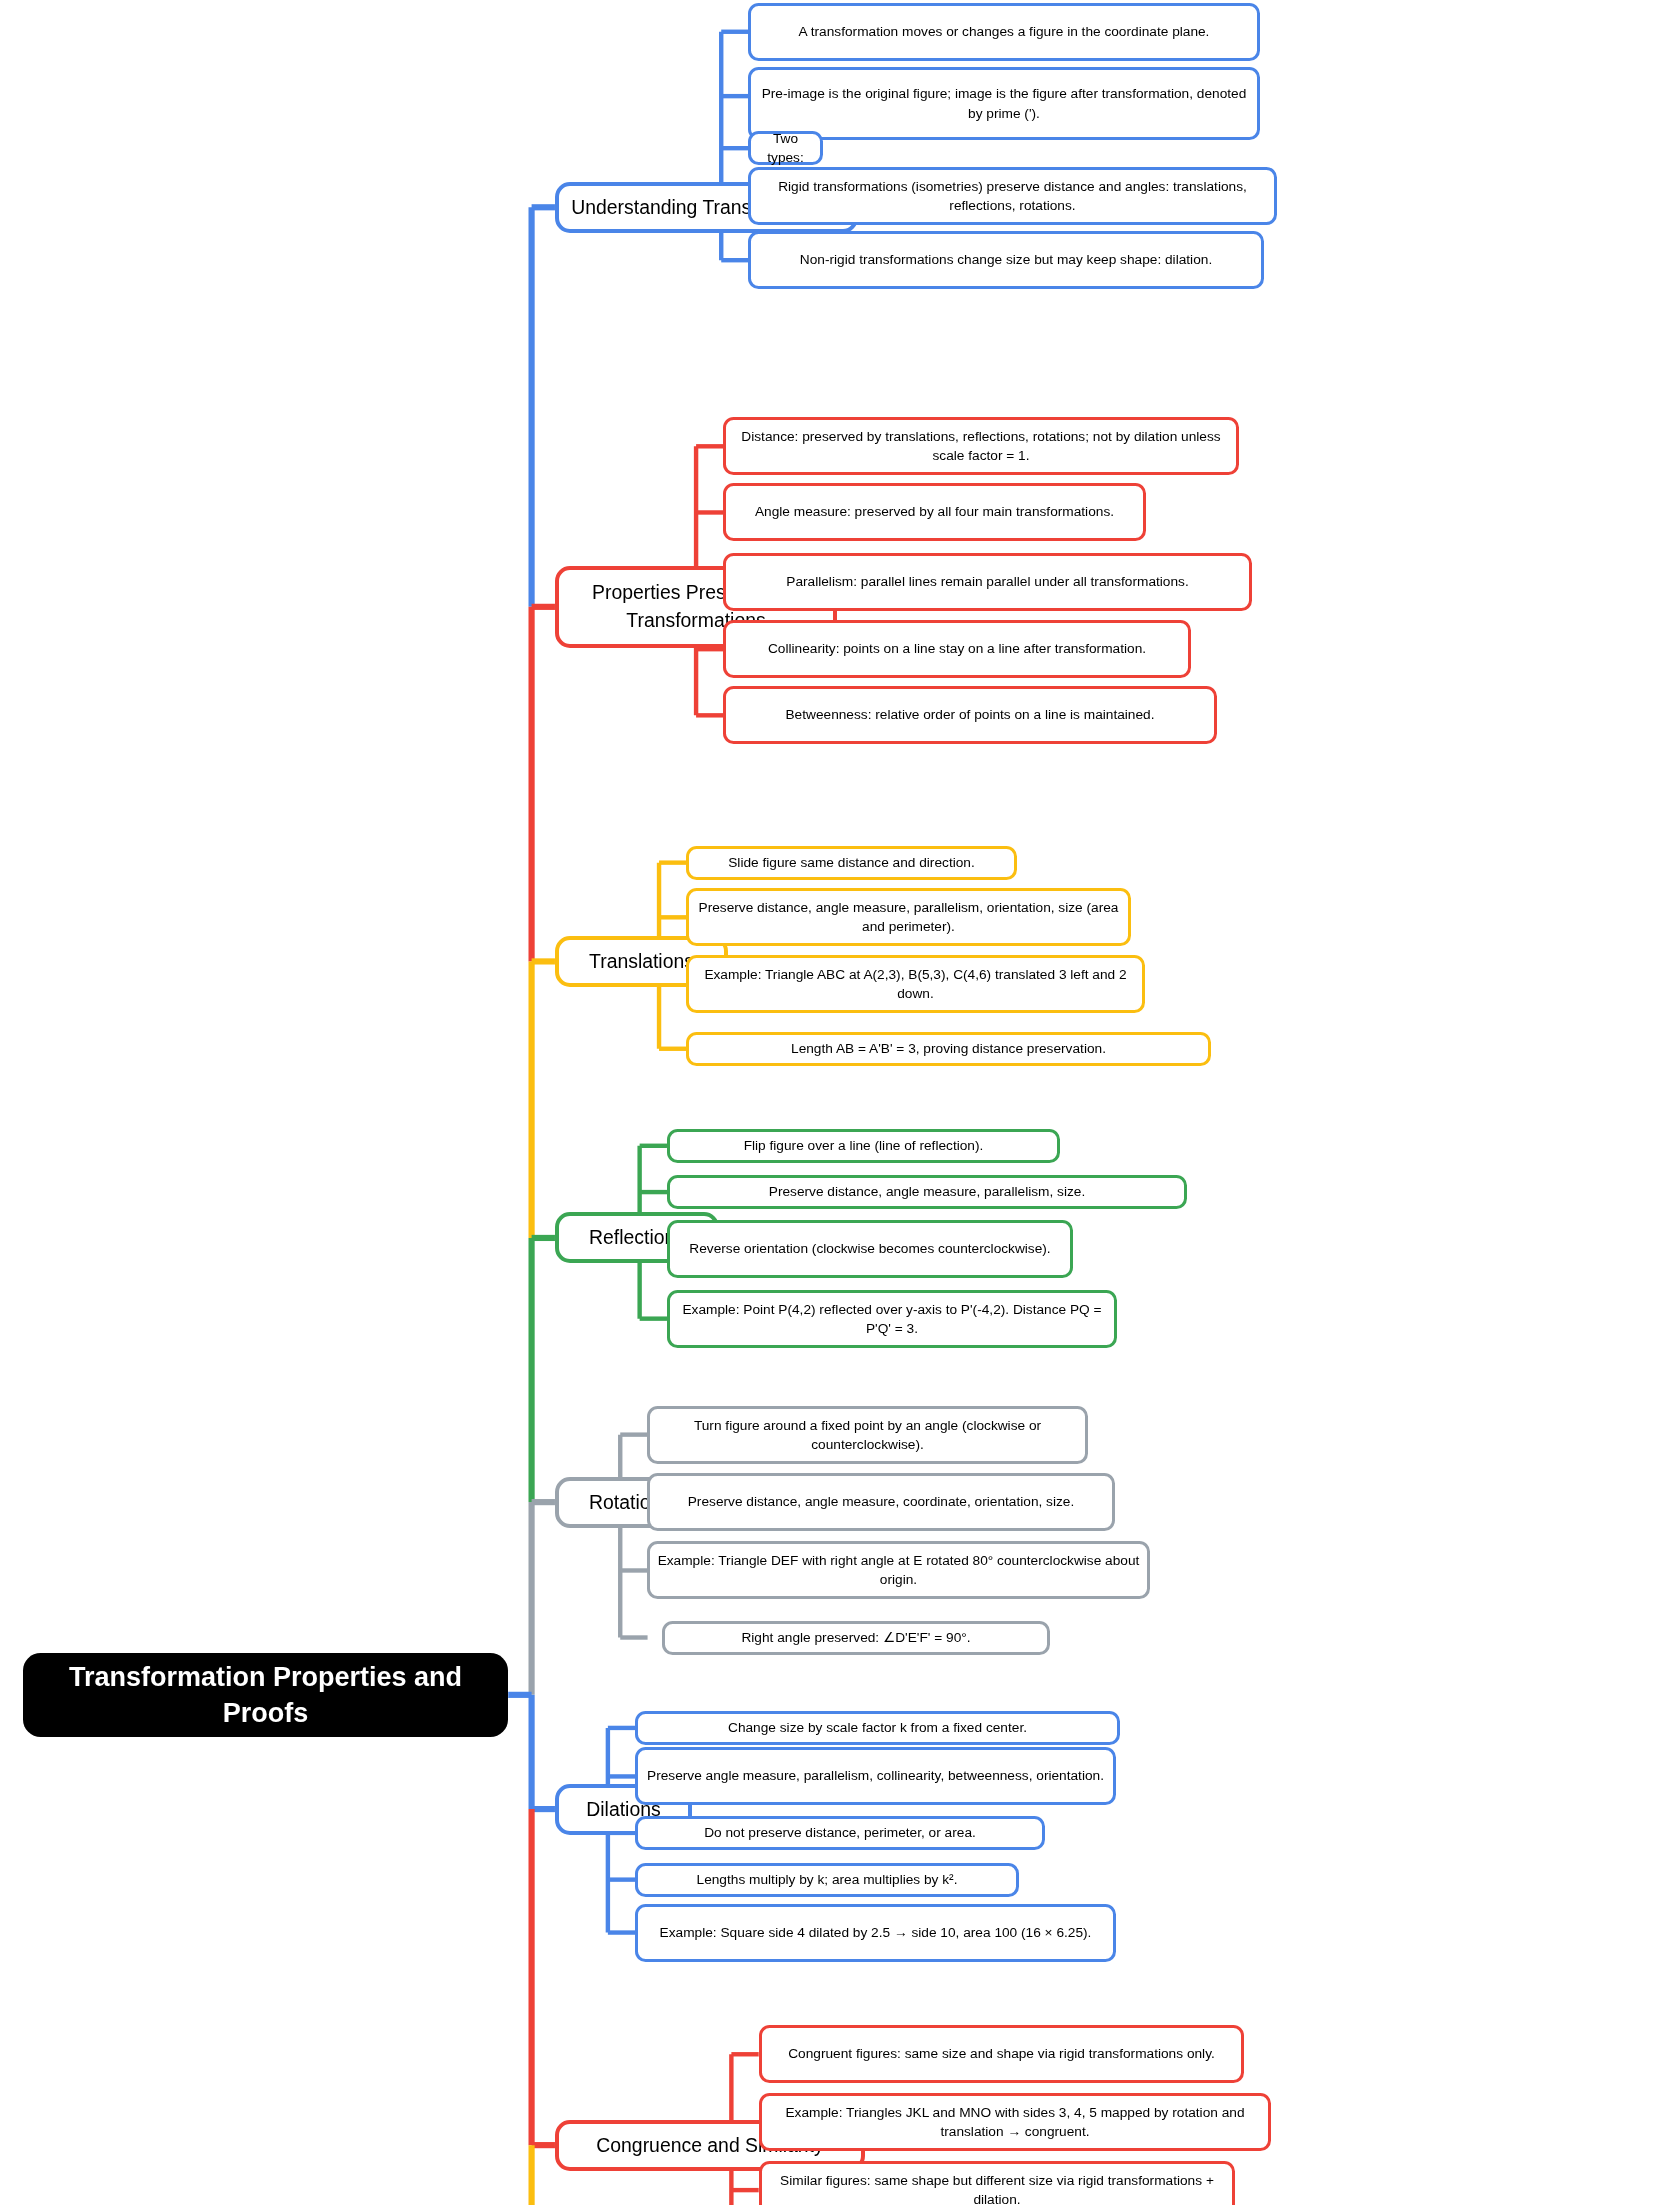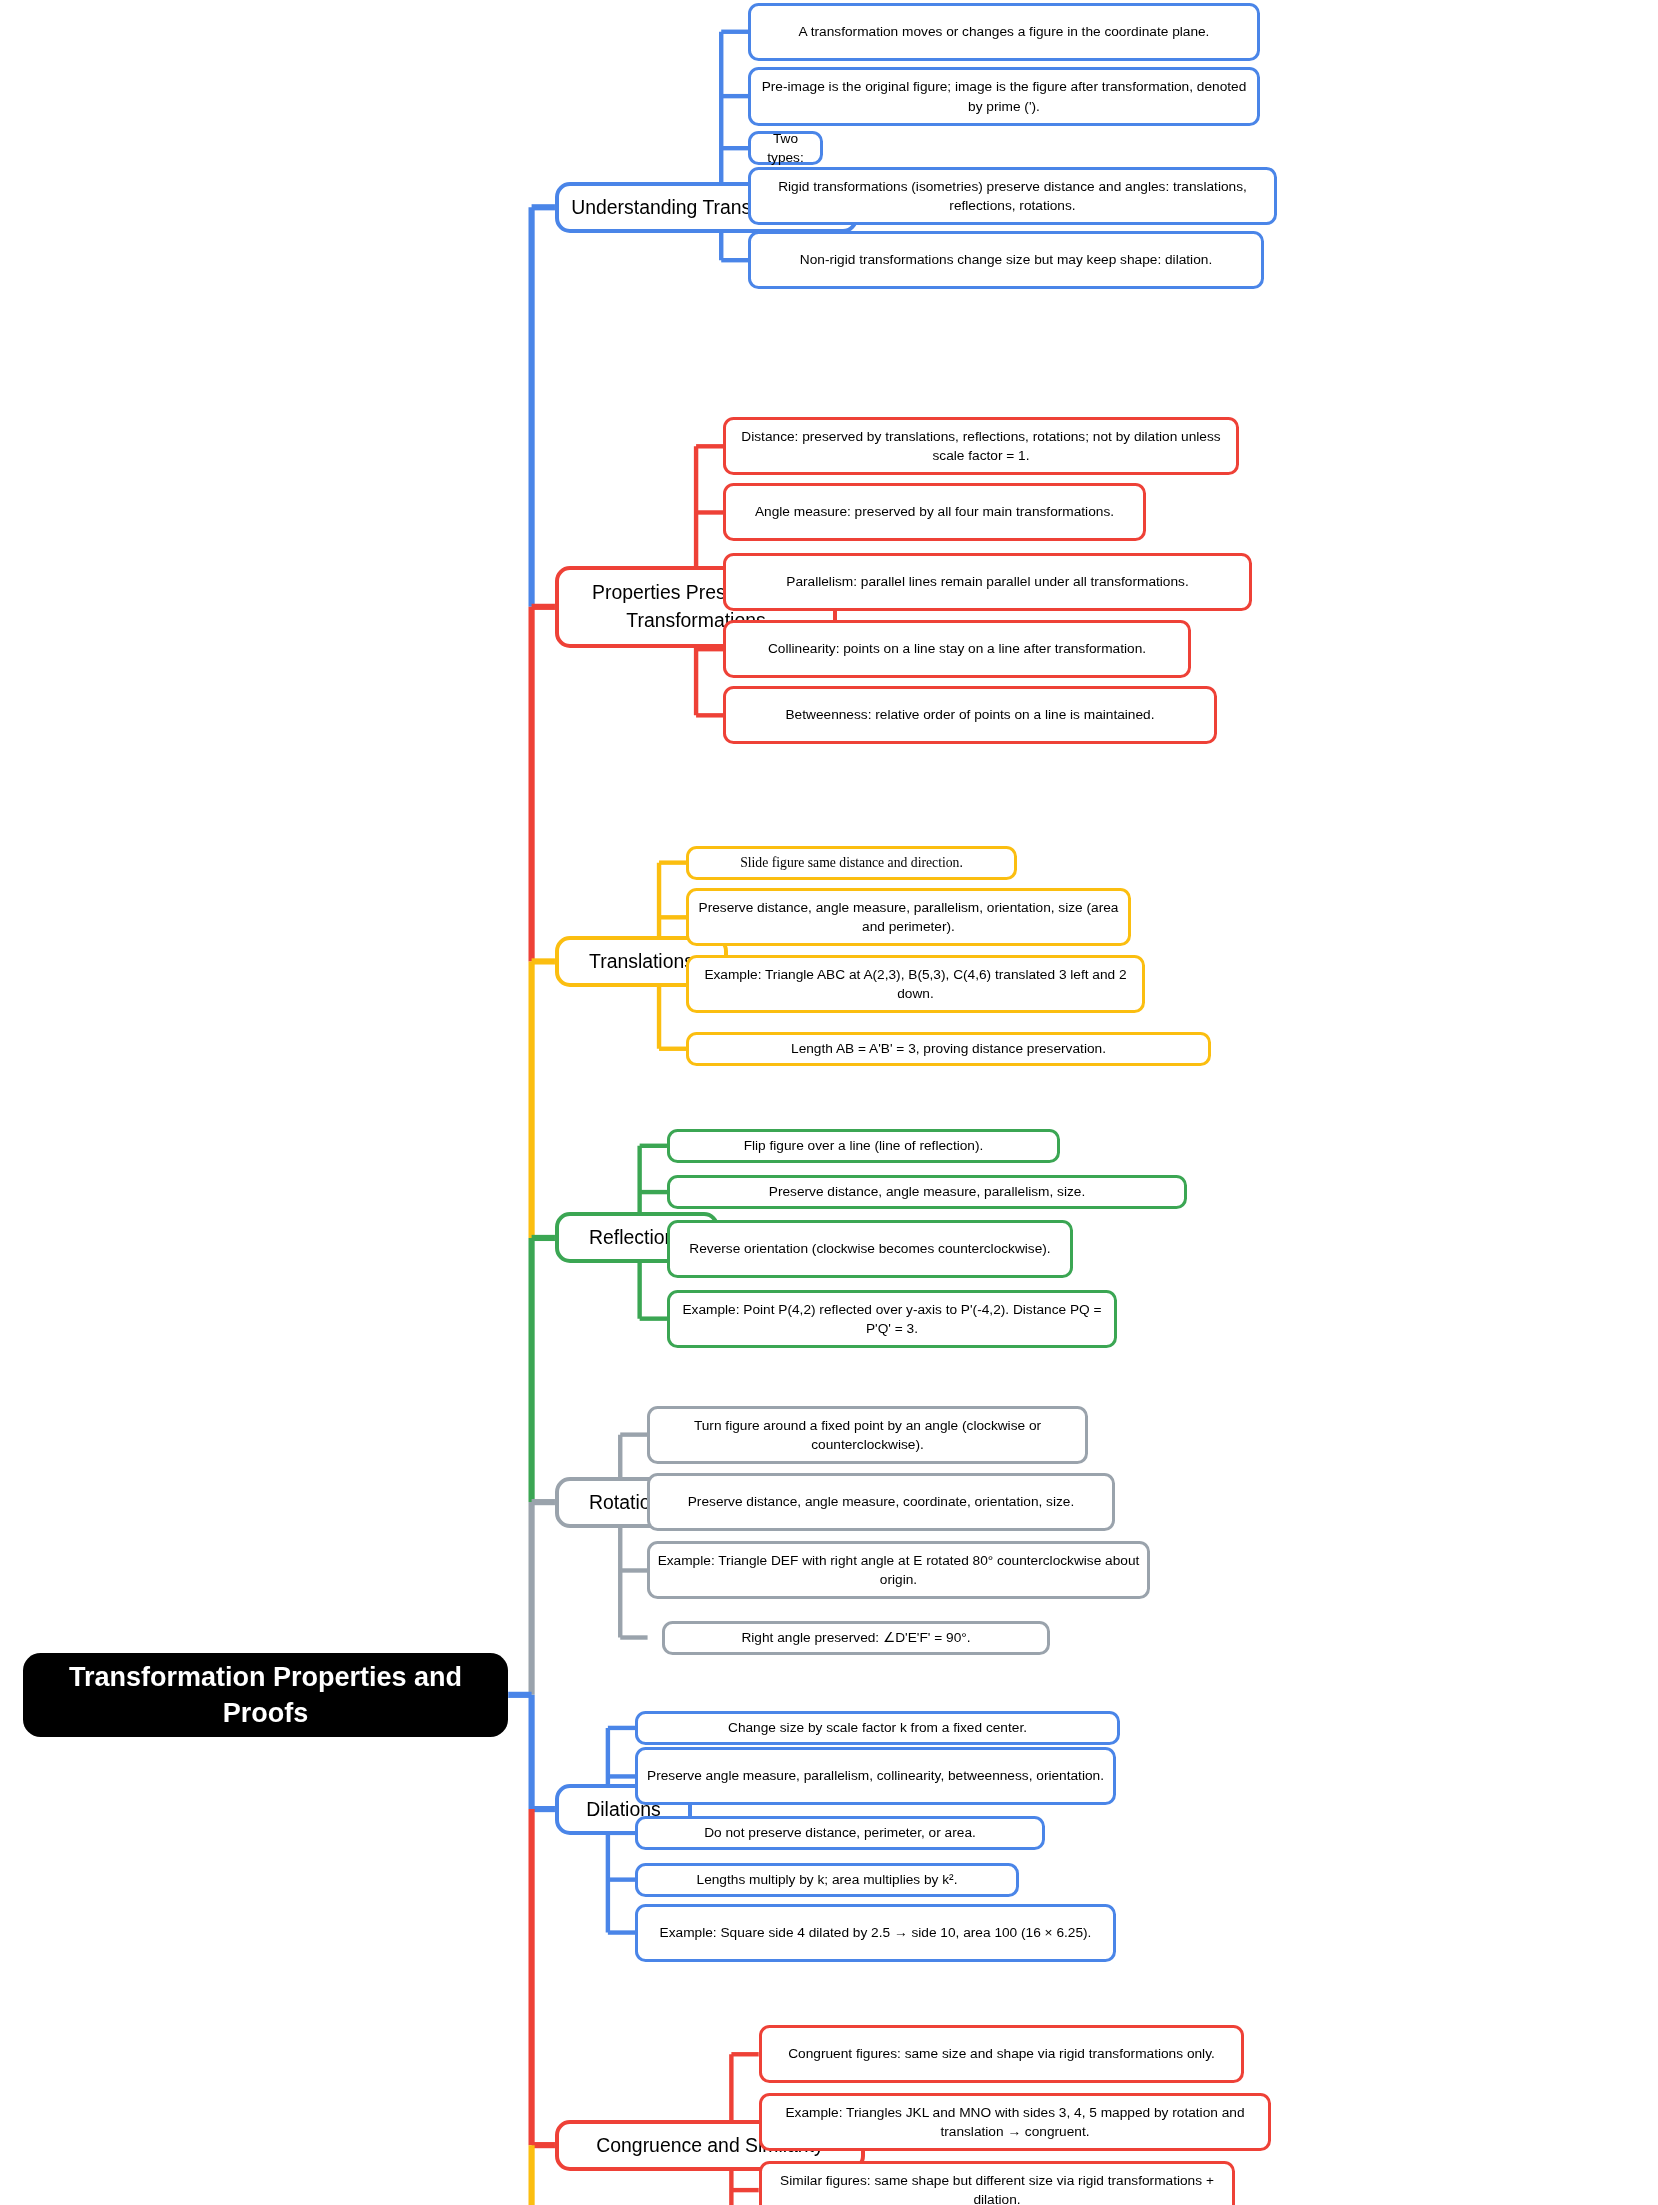--- a/index.html
+++ b/index.html
@@ -165,21 +165,21 @@
     <span>Transformation Properties and Proofs</span>
   </div>
 
   <div id="nodes">
       <div class="node lvl1" style="left: 555px; top: 182px; width: 303px; height: 51px; border-color: rgb(74, 133, 232);">
         <span>Understanding Transformations</span>
       </div>
       <div class="node lvl2" style="left: 748px; top: 2.6px; width: 512px; height: 58px; border-color: rgb(74, 133, 232);">
         <span>A transformation moves or changes a figure in the coordinate plane.</span>
       </div>
-      <div class="node lvl2" style="left: 748px; top: 67px; width: 512px; height: 59px; border-color: rgb(74, 133, 232);">
+      <div class="node lvl2" style="left: 748px; top: 67px; width: 512px; height: 73px; border-color: rgb(74, 133, 232);">
         <span>Pre-image is the original figure; image is the figure after transformation, denoted by prime (').</span>
       </div>
       <div class="node lvl2" style="left: 748px; top: 131px; width: 75px; height: 34px; border-color: rgb(74, 133, 232);">
         <span>Two types:</span>
       </div>
       <div class="node lvl2" style="left: 748px; top: 167px; width: 529px; height: 58px; border-color: rgb(74, 133, 232);">
         <span>Rigid transformations (isometries) preserve distance and angles: translations, reflections, rotations.</span>
       </div>
       <div class="node lvl2" style="left: 748px; top: 231px; width: 516px; height: 58px; border-color: rgb(74, 133, 232);">
         <span>Non-rigid transformations change size but may keep shape: dilation.</span>
@@ -198,21 +198,21 @@
       </div>
       <div class="node lvl2" style="left: 723px; top: 620px; width: 468px; height: 58px; border-color: rgb(238, 65, 55);">
         <span>Collinearity: points on a line stay on a line after transformation.</span>
       </div>
       <div class="node lvl2" style="left: 723px; top: 686px; width: 494px; height: 58px; border-color: rgb(238, 65, 55);">
         <span>Betweenness: relative order of points on a line is maintained.</span>
       </div>
       <div class="node lvl1" style="left: 555px; top: 936px; width: 173px; height: 51px; border-color: rgb(251, 190, 16);">
         <span>Translations</span>
       </div>
-      <div class="node lvl2" style="left: 686px; top: 846px; width: 331px; height: 34px; border-color: rgb(251, 190, 16); font-family: Liberation Serif, serif;">
+      <div class="node lvl2" style="left: 686px; top: 846px; width: 331px; height: 34px; border-color: rgb(251, 190, 16);">
         <span>Slide figure same distance and direction.</span>
       </div>
       <div class="node lvl2" style="left: 686px; top: 888px; width: 445px; height: 58px; border-color: rgb(251, 190, 16);">
         <span>Preserve distance, angle measure, parallelism, orientation, size (area and perimeter).</span>
       </div>
       <div class="node lvl2" style="left: 686px; top: 955px; width: 459px; height: 58px; border-color: rgb(251, 190, 16);">
         <span>Example: Triangle ABC at A(2,3), B(5,3), C(4,6) translated 3 left and 2 down.</span>
       </div>
       <div class="node lvl2" style="left: 686px; top: 1032px; width: 525px; height: 34px; border-color: rgb(251, 190, 16);">
         <span>Length AB = A'B' = 3, proving distance preservation.</span>

